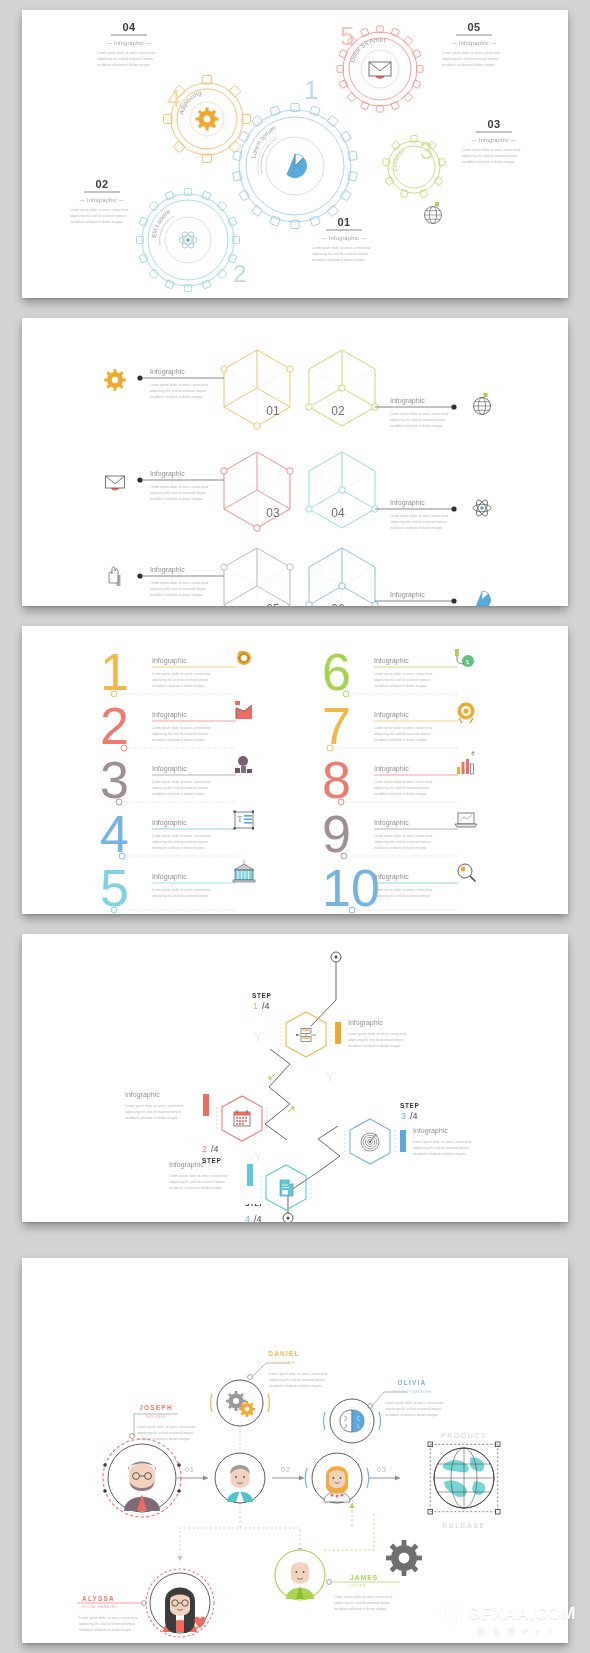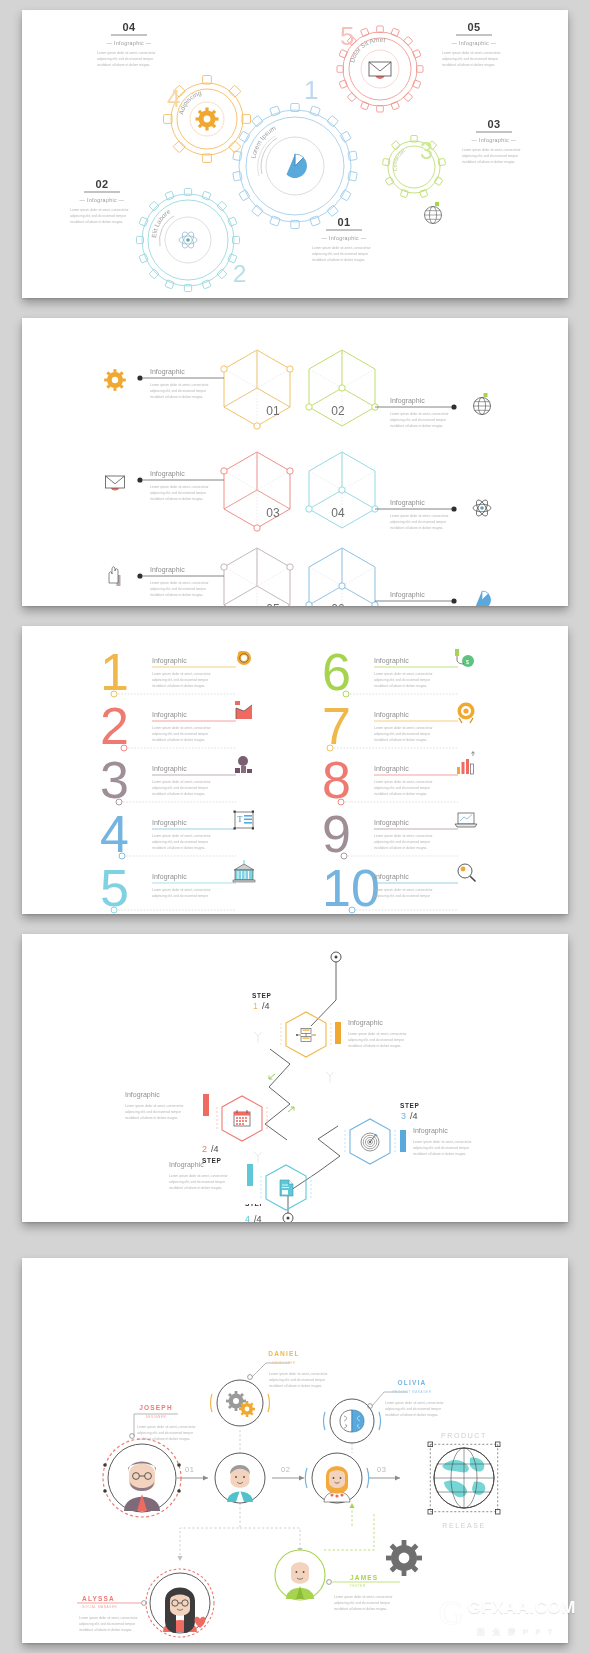--- a/index.html
+++ b/index.html
@@ -44,21 +44,21 @@
 
   
   #watermark {
     position:absolute;
     right:14px;
     bottom:16px;
     text-align:left;
     pointer-events:none;
     user-select:none;
   }
-  #watermark .wm-row { display:flex; align-items:flex-start; gap:4px; }
+  #watermark .wm-row { display:flex; align-items:center; gap:4px; }
   #watermark .wm-g {
     font-size:34px; color:#ffffff; line-height:0.9;
     text-shadow:0 0 2px rgba(0,0,0,0.10);
     font-family:"Liberation Serif", serif;
     opacity:0.95;
   }
   #watermark .wm-main {
     font-size:17px; color:#ffffff; letter-spacing:0.5px; font-weight:bold;
     text-shadow:0 1px 1px rgba(0,0,0,0.12);
   }

